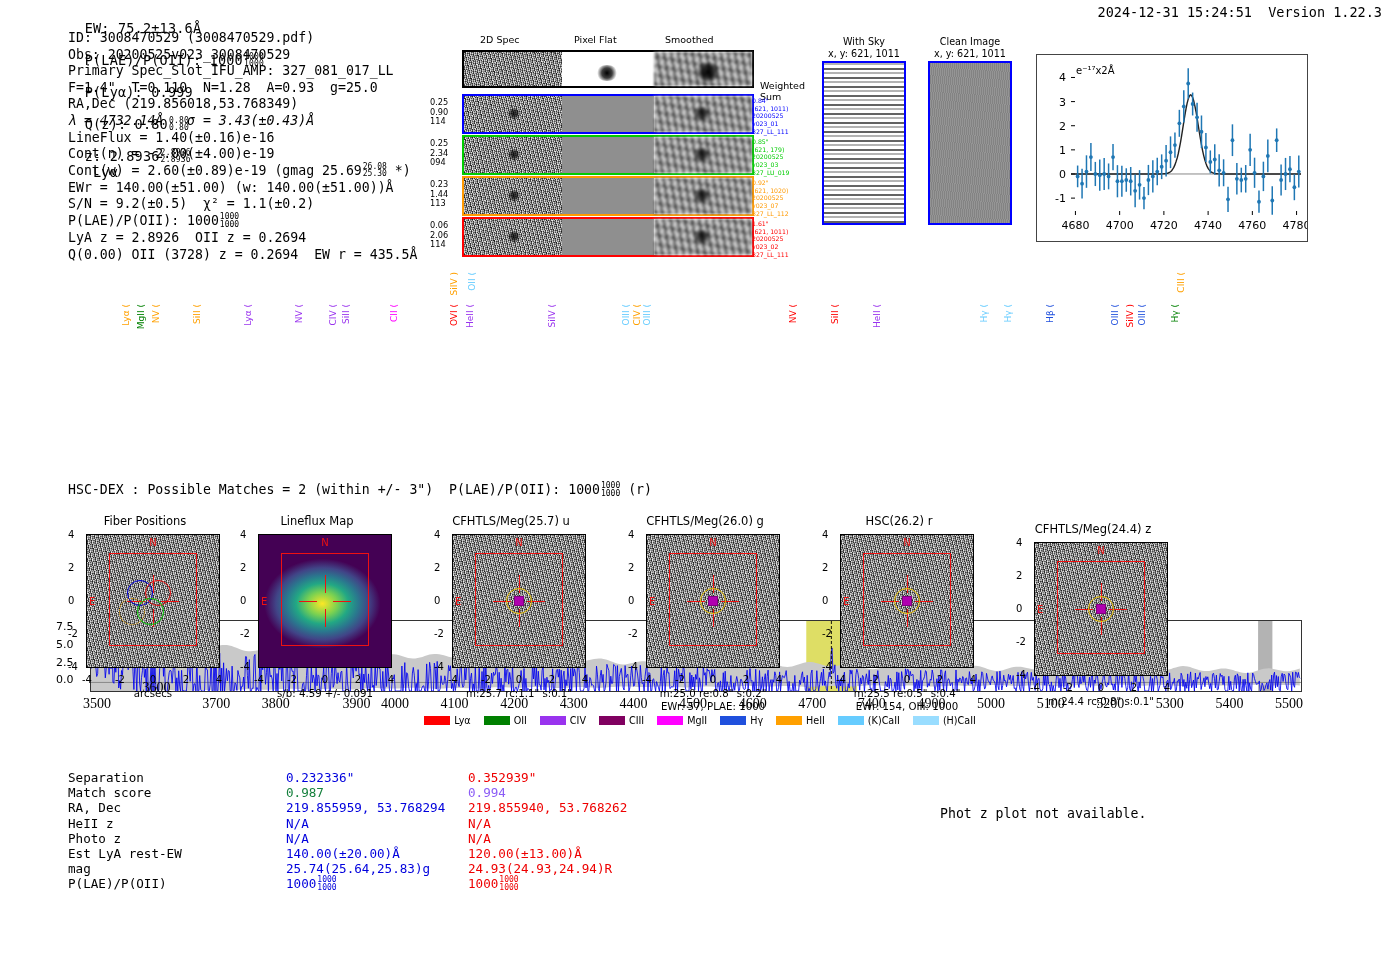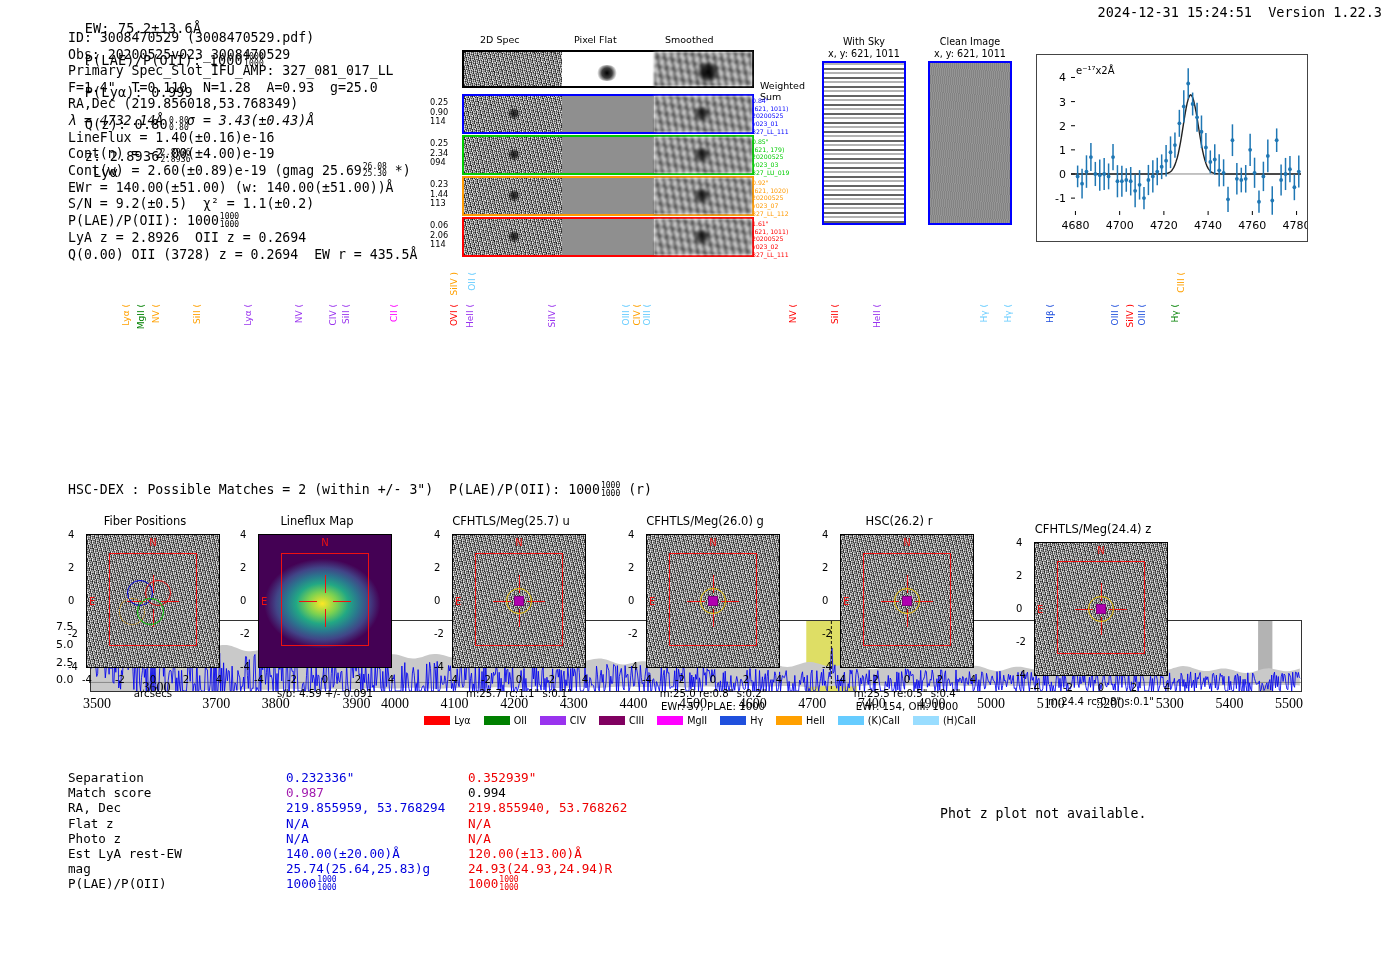--- a/index.html
+++ b/index.html
@@ -677,21 +677,21 @@
       <div class="axl" style="left: 118px; top: 140px; transform: translateX(-50%);">2</div>
       <div class="axl" style="left: 151px; top: 140px; transform: translateX(-50%);">4</div>
       <div class="cutcap" style="top: 154px; margin-left: 18px; width: 134px;">
         <div>m:24.4 rc:0.8" s:0.1"</div>
       </div>
     </div>
   </div>
 
 <div id="btable">
     <div class="r"><span class="lab">Separation</span><span class="c1" style="color:#0000dd">0.232336"</span><span class="c2" style="color:#ee0000">0.352939"</span></div>
-    <div class="r"><span class="lab">Match score</span><span class="c1" style="color:#a21caf">0.987</span><span class="c2" style="color:#000000">0.994</span></div>
+    <div class="r"><span class="lab">Match score</span><span class="c1" style="color:#15803d">0.987</span><span class="c2" style="color:#8b5cf6">0.994</span></div>
     <div class="r"><span class="lab">RA, Dec</span><span class="c1" style="color:#0000dd">219.855959, 53.768294</span><span class="c2" style="color:#ee0000">219.855940, 53.768262</span></div>
-    <div class="r"><span class="lab">Flat z</span><span class="c1" style="color:#0000dd">N/A</span><span class="c2" style="color:#ee0000">N/A</span></div>
+    <div class="r"><span class="lab">HeII z</span><span class="c1" style="color:#0000dd">N/A</span><span class="c2" style="color:#ee0000">N/A</span></div>
     <div class="r"><span class="lab">Photo z</span><span class="c1" style="color:#0000dd">N/A</span><span class="c2" style="color:#ee0000">N/A</span></div>
     <div class="r"><span class="lab">Est LyA rest-EW</span><span class="c1" style="color:#0000dd">140.00(±20.00)Å</span><span class="c2" style="color:#ee0000">120.00(±13.00)Å</span></div>
     <div class="r"><span class="lab">mag</span><span class="c1" style="color:#0000dd">25.74(25.64,25.83)g</span><span class="c2" style="color:#ee0000">24.93(24.93,24.94)R</span></div>
     <div class="r"><span class="lab">P(LAE)/P(OII)</span><span class="c1" style="color:#0000dd">1000<span class="frac"><span>1000</span><span>1000</span></span></span><span class="c2" style="color:#ee0000">1000<span class="frac"><span>1000</span><span>1000</span></span></span></div>
   </div>
 <div id="photz">Phot z plot not available.</div>
 
 </body></html>

